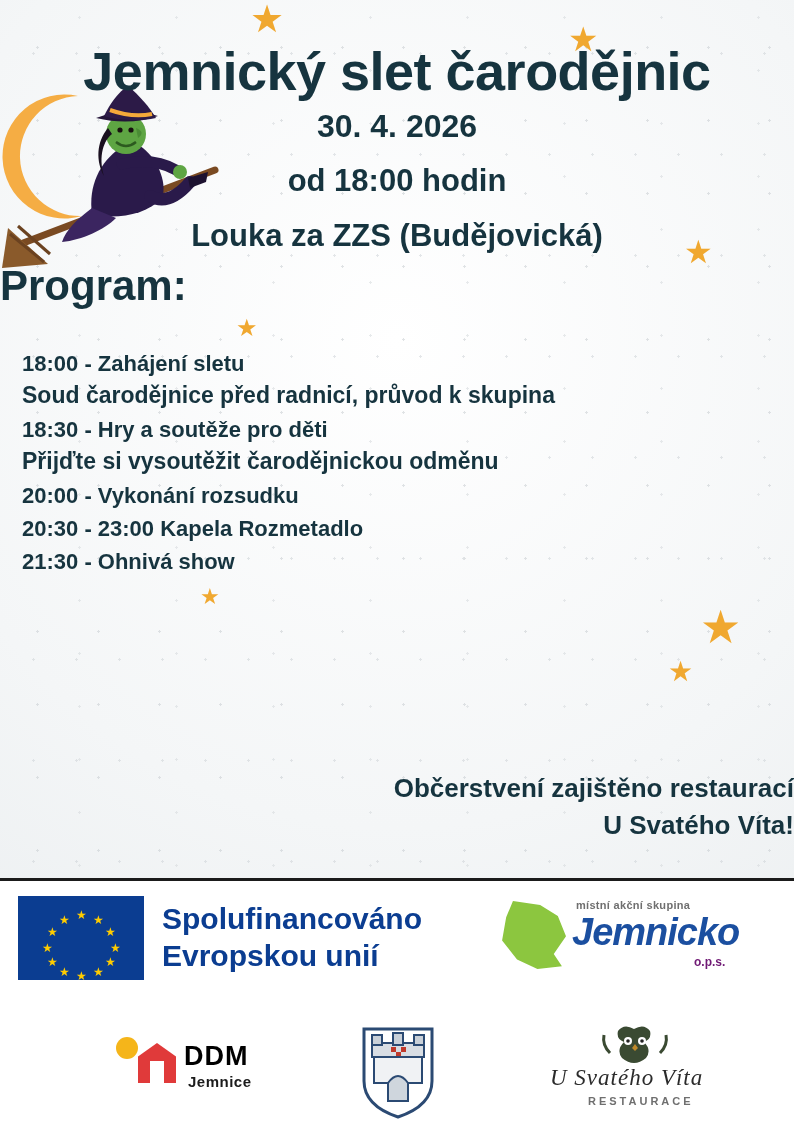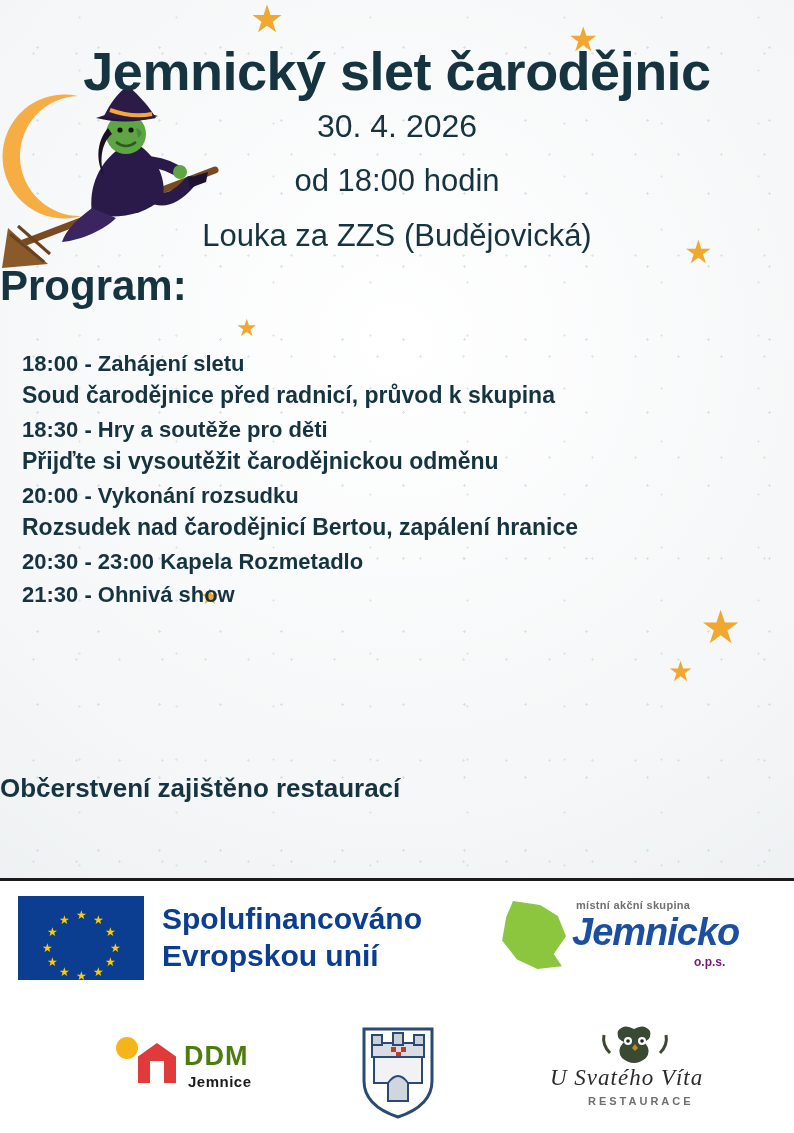--- a/index.html
+++ b/index.html
@@ -63,21 +63,21 @@
     font-size: 54px;
     font-weight: bold;
     color: #16343f;
     letter-spacing: -0.5px;
   }
   .subline {
     position: absolute;
     left: 0;
     right: 0;
     text-align: center;
-    font-weight: normal;
+    font-weight: bold;
     color: #16343f;
   }
   .date    { top: 108px; font-size: 32px; }
   .time    { top: 163px; font-size: 31px; }
   .place   { top: 218px; font-size: 31px; }
   .program-heading {
     position: absolute;
     left: 0; right: 0;
     top: 262px;
     text-align: left;
@@ -103,21 +103,21 @@
     font-size: 23px;
     font-weight: bold;
     color: #16343f;
     line-height: 1.42;
   }
   
   .note {
     position: absolute;
     left: 0; right: 0;
     top: 770px;
-    text-align: left;
+    text-align: right;
     font-size: 26px;
     font-weight: bold;
     color: #16343f;
     line-height: 1.42;
   }
   
   .divider {
     position: absolute;
     top: 878px;
     left: 0;
@@ -222,21 +222,21 @@
     width: 14px; height: 22px; background: #ffffff;
   }
   .ddm-sun {
     position: absolute; left: 6px; top: 6px;
     width: 22px; height: 22px;
     background: #f5b51a;
     border-radius: 50%;
   }
   .ddm-text {
     position: absolute; left: 74px; top: 10px;
-    font-size: 27px; font-weight: bold; color: #4d7c0f;
+    font-size: 27px; font-weight: bold; color: #000000;
     letter-spacing: 1px;
   }
   .ddm-sub {
     position: absolute; left: 78px; top: 42px;
     font-size: 15px; font-weight: bold; color: #1b1b1b;
     letter-spacing: .5px;
   }
   
   .crest { left: 358px; top: 6px; width: 80px; height: 96px; }
   
@@ -316,32 +316,32 @@
       <div class="prog-item">
         <div class="prog-main">18:00 - Zahájení sletu</div>
         <div class="prog-sub">Soud čarodějnice před radnicí, průvod k skupina</div>
       </div>
       <div class="prog-item">
         <div class="prog-main">18:30 - Hry a soutěže pro děti</div>
         <div class="prog-sub">Přijďte si vysoutěžit čarodějnickou odměnu</div>
       </div>
       <div class="prog-item">
         <div class="prog-main">20:00 - Vykonání rozsudku</div>
-        <div class="prog-sub">Rozsudek nad čarodějnicí Bertou, zapálení hranice</div>
       </div>
       <div class="prog-item">
         <div class="prog-main">20:30 - 23:00 Kapela Rozmetadlo</div>
       </div>
       <div class="prog-item">
         <div class="prog-main">21:30 - Ohnivá show</div>
       </div>
     </div>
 
     <div class="note">
       <div>Občerstvení zajištěno restaurací</div>
+      <div>U Svatého Víta!</div>
     </div>
   </div>
 
   <div class="divider"></div>
 
   <div class="sponsors">
 
     <div class="eu-row">
       <div class="eu-flag">
         <span class="eu-star" style="left:58px;top:13px;">★</span>

